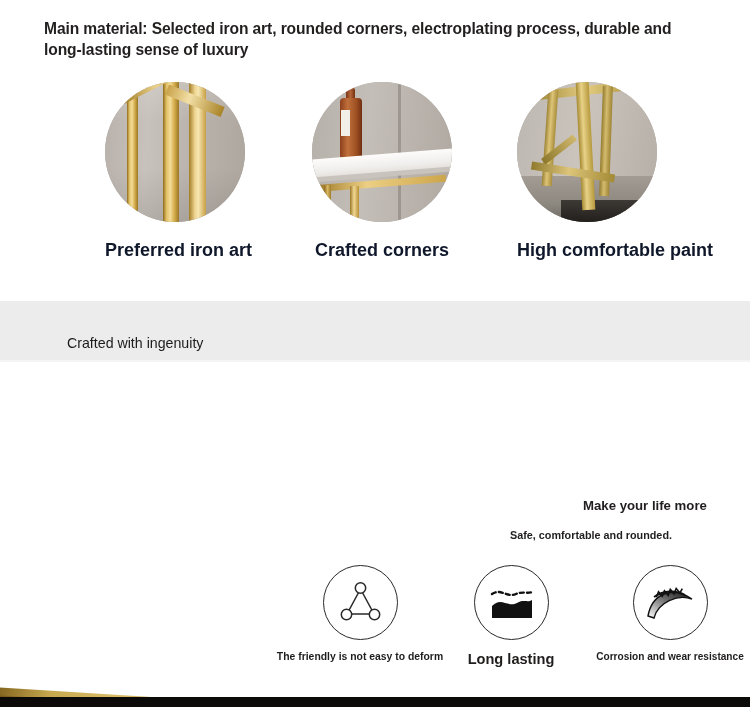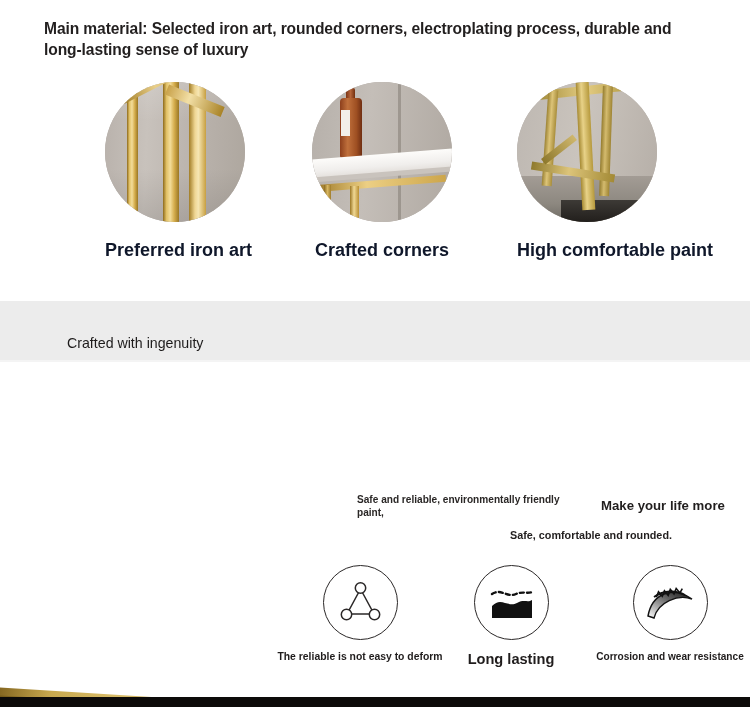--- a/index.html
+++ b/index.html
@@ -255,21 +255,20 @@
     color: #2a2726;
   }
   .process-sub-right {
     position: absolute;
     left: 583px;
     top: 136px;
     font-size: 13.2px;
     font-weight: bold;
     color: #211e1e;
     white-space: nowrap;
-    margin-left: 18px;
   }
   .process-sub-bottom {
     position: absolute;
     left: 510px;
     top: 167px;
     font-size: 10.8px;
     font-weight: bold;
     color: #211e1e;
     white-space: nowrap;
   }
@@ -398,38 +397,37 @@
   </div>
 </section>
 
 <section class="craft-band">
   <div class="craft-title">Crafted with ingenuity</div>
 </section>
 
 <section class="process-section">
 
 
-  <div class="process-sub-left">Safe and reliable, environmentally friendly paint,</div>
 
   <div class="process-sub-right">Make your life more</div>
 
   <div class="process-sub-bottom">Safe, comfortable and rounded.</div>
 
   <div class="feature-row">
 
     <div class="feature-item f1">
       <div class="feature-circle">
         <svg width="73" height="73" viewBox="0 0 73 73">
           <polygon points="36.5,23 50,48 23,48" fill="none" stroke="#2b2828" stroke-width="1.5"></polygon>
           <circle cx="36.5" cy="22" r="5.2" fill="#fff" stroke="#2b2828" stroke-width="1.5"></circle>
           <circle cx="50.5" cy="48.5" r="5.2" fill="#fff" stroke="#2b2828" stroke-width="1.5"></circle>
           <circle cx="22.5" cy="48.5" r="5.2" fill="#fff" stroke="#2b2828" stroke-width="1.5"></circle>
         </svg>
       </div>
-      <div class="feature-caption">The reliable is not easy to deform</div>
+      <div class="feature-caption">The friendly is not easy to deform</div>
     </div>
 
     <div class="feature-item f2">
       <div class="feature-circle">
         <svg width="73" height="73" viewBox="0 0 73 73">
           <path d="M17,28 C26,22 32,32 41,28 C48,25 52,28 57,26" fill="none" stroke="#111" stroke-width="2.4" stroke-dasharray="4,3.2" stroke-linecap="round"></path>
           <path d="M17,40 C26,30 33,42 42,37 C49,33 53,37 57,34 L57,52 L17,52 Z" fill="#111"></path>
         </svg>
       </div>
       <div class="feature-caption">Long lasting</div>

